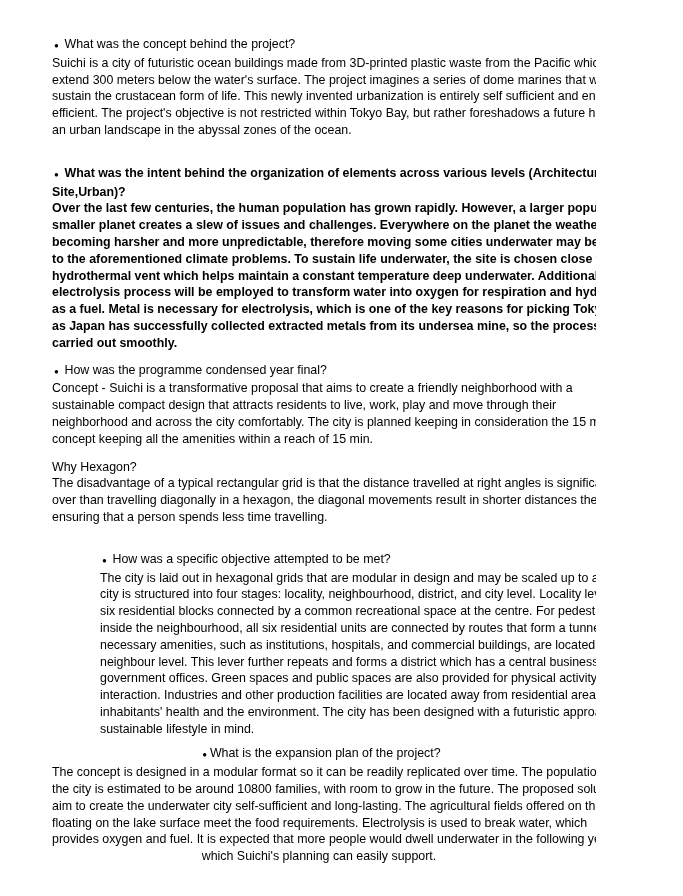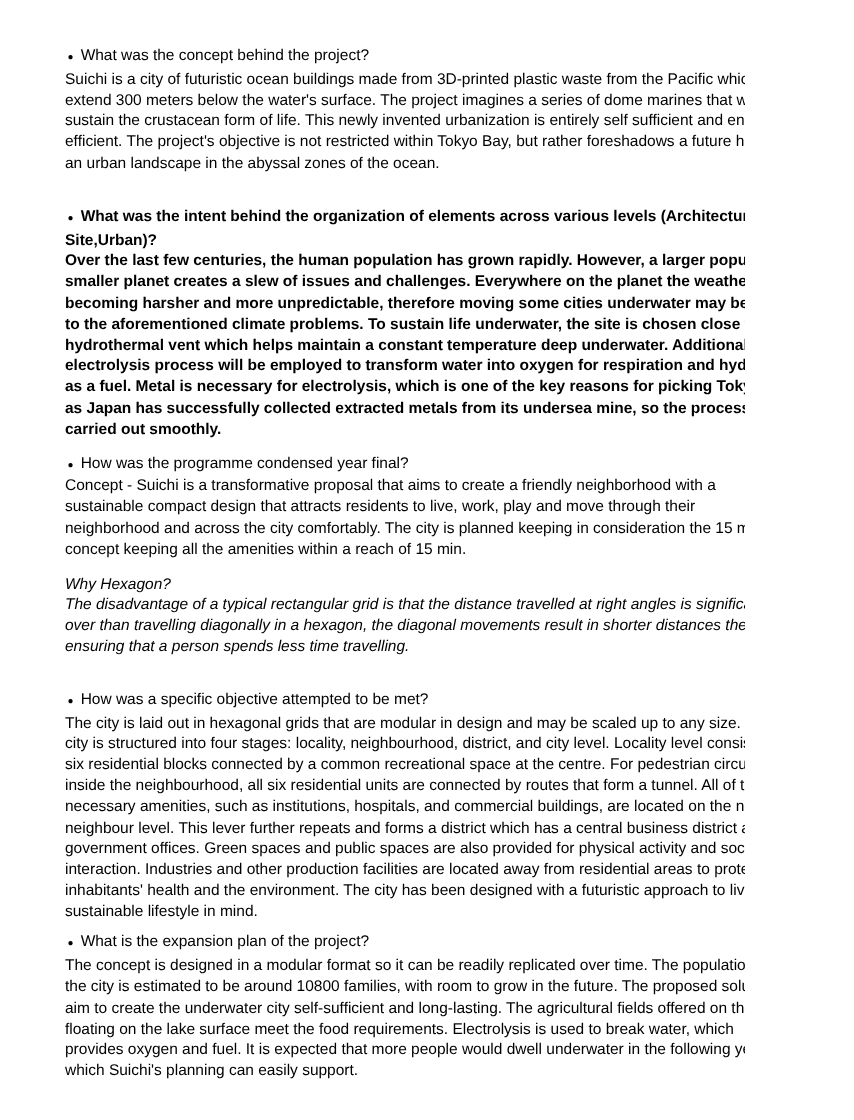--- a/index.html
+++ b/index.html
@@ -20,23 +20,23 @@
     box-sizing: border-box;
     width: 596px;
     height: 896px;
     padding: 36px 10px 0 52px;
     overflow: hidden;
     background: #ffffff;
   }
   .section { margin: 0; }
   .sec-1 { margin-top: 26px; font-weight: bold; }
   .sec-2 { margin-top: 10px; }
-  .sec-3 { margin-top: 11px; font-style: italic; }
-  .sec-4 { margin-top: 25px; }
-  .sec-5 { margin-top: 8px; }
+  .sec-3 { margin-top: 11px; }
+  .sec-4 { margin-top: 25px; margin-left: 48px; }
+  .sec-5 { margin-top: 8px; text-align: center; }
   .question, .answer {
     white-space: pre;
     margin: 0;
   }
   .bullet {
     display: inline-block;
     width: 10.5px;
     padding-left: 2px;
     font-size: 8px;
     line-height: 16.8px;

